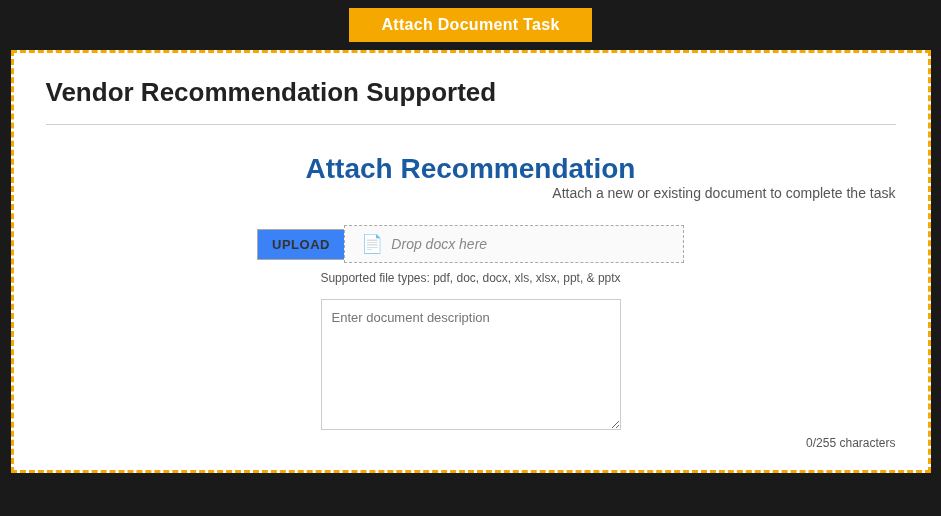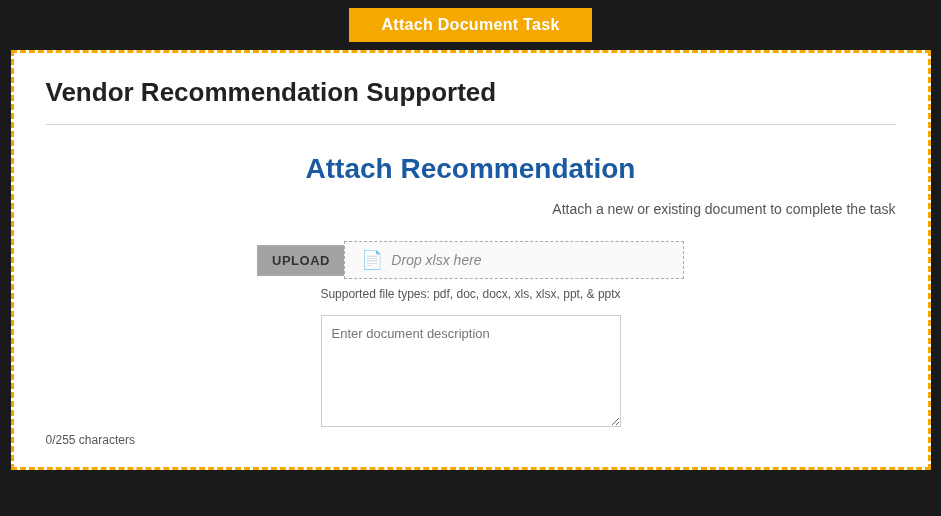--- a/index.html
+++ b/index.html
@@ -61,40 +61,40 @@
       border: none;
       border-top: 1px solid #d0d0d0;
       margin-bottom: 28px;
     }
 
     .attach-heading {
       text-align: center;
       font-size: 28px;
       font-weight: bold;
       color: #1a5aa0;
-      margin-bottom: 16px;
+      margin-bottom: 0;
     }
 
     .attach-subtext {
       text-align: right;
       color: #555;
       font-size: 14px;
       margin-bottom: 24px;
     }
 
     
     .upload-row {
       display: flex;
       align-items: center;
       justify-content: center;
       margin-bottom: 8px;
     }
 
     .upload-btn {
-      background: #a3a3a3;
+      background: #3b82f6;
       border: 1px solid #aaa;
       padding: 7px 14px;
       font-size: 13px;
       font-weight: bold;
       letter-spacing: 0.5px;
       cursor: pointer;
       color: #333;
       flex-shrink: 0;
     }
 
@@ -126,32 +126,32 @@
       text-align: center;
       font-size: 12px;
       color: #555;
       margin-bottom: 14px;
     }
 
     
     .description-textarea {
       display: block;
       width: 300px;
-      height: 112px;
+      height: 131px;
       margin: 0 auto;
       border: 1px solid #ccc;
       padding: 10px;
       font-size: 13px;
       color: #888;
       font-family: Arial, sans-serif;
       resize: vertical;
     }
 
     .char-count {
-      text-align: left;
+      text-align: right;
       font-size: 12px;
       color: #555;
       margin-top: 6px;
     }
   </style>
 </head>
 <body>
 
 <div class="header-bar">
   <button class="header-title-btn">Attach Document Task</button>
@@ -161,21 +161,21 @@
   <div class="card-title">Vendor Recommendation Supported</div>
   <hr class="card-divider">
 
   <div class="attach-heading">Attach Recommendation</div>
   <div class="attach-subtext">Attach a new or existing document to complete the task</div>
 
   <div class="upload-row">
     <button class="upload-btn">UPLOAD</button>
     <div class="drop-zone">
       <span class="drop-icon">📄</span>
-      <span class="drop-text">Drop xlsx here</span>
+      <span class="drop-text">Drop docx here</span>
     </div>
   </div>
 
   <div class="supported-types">Supported file types: pdf, doc, docx, xls, xlsx, ppt, &amp; pptx</div>
 
   <textarea class="description-textarea" placeholder="Enter document description" style=""></textarea>
 
   <div class="char-count">0/255 characters</div>
 </div>
 

